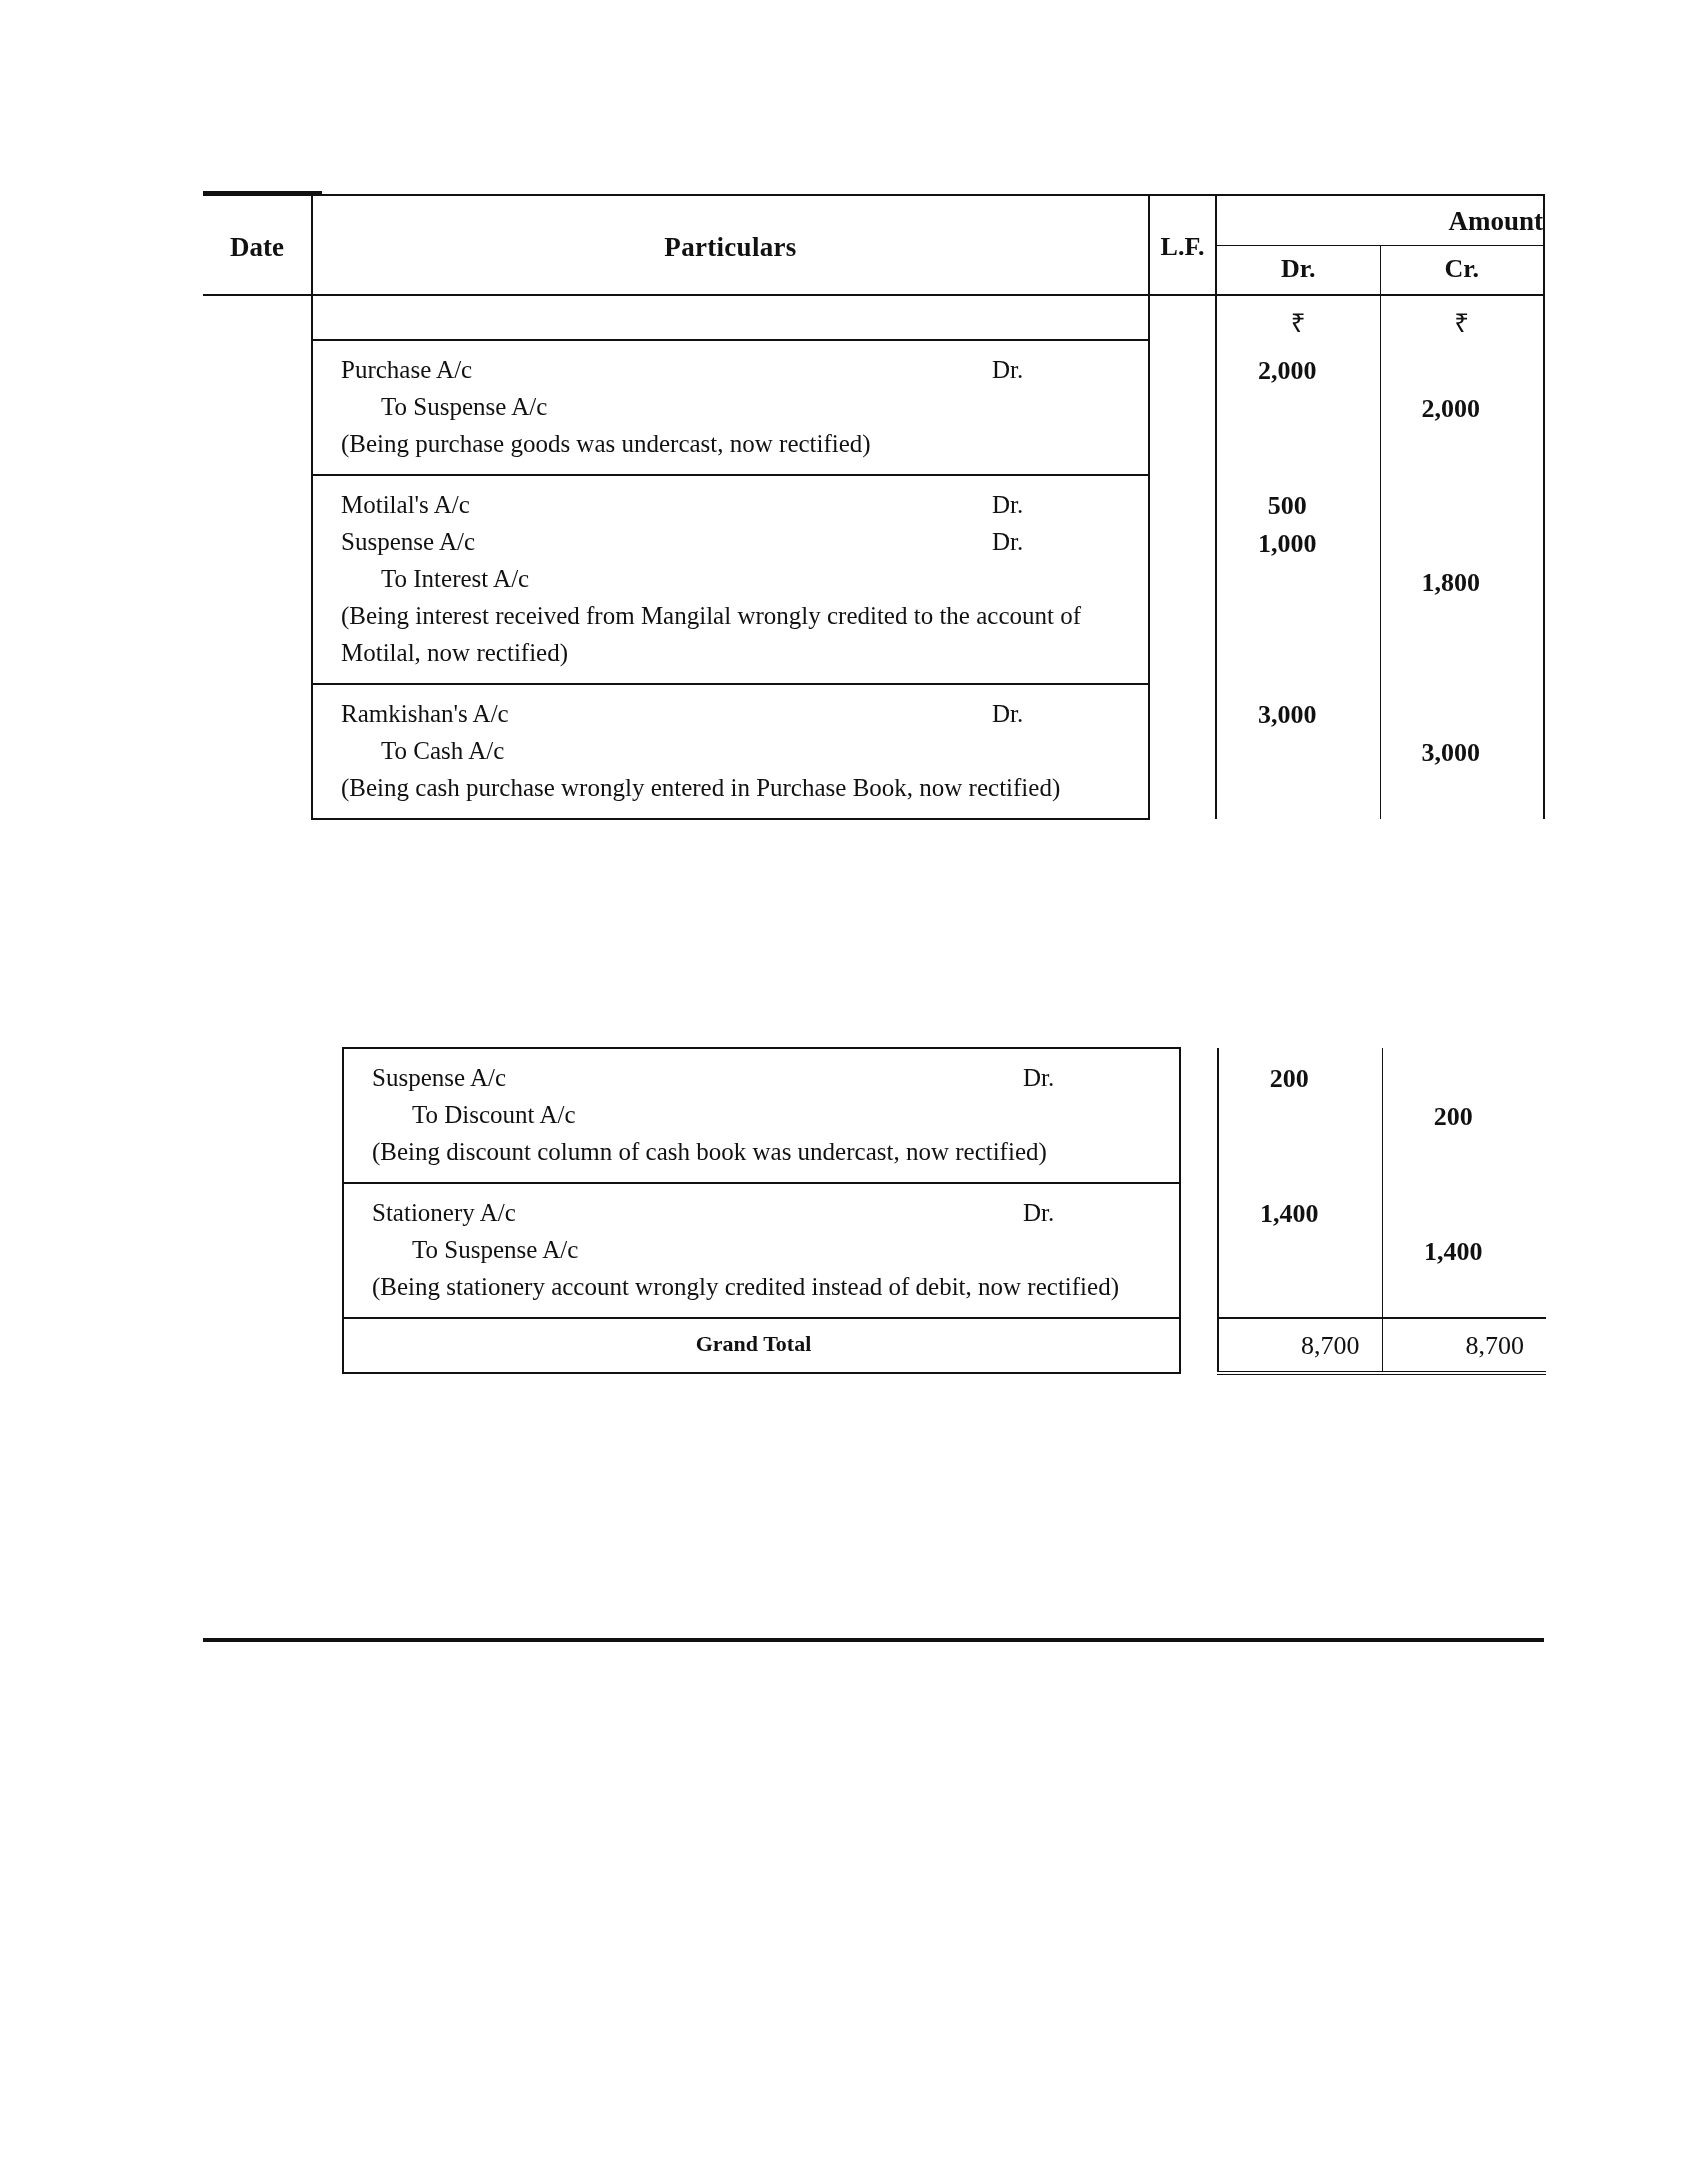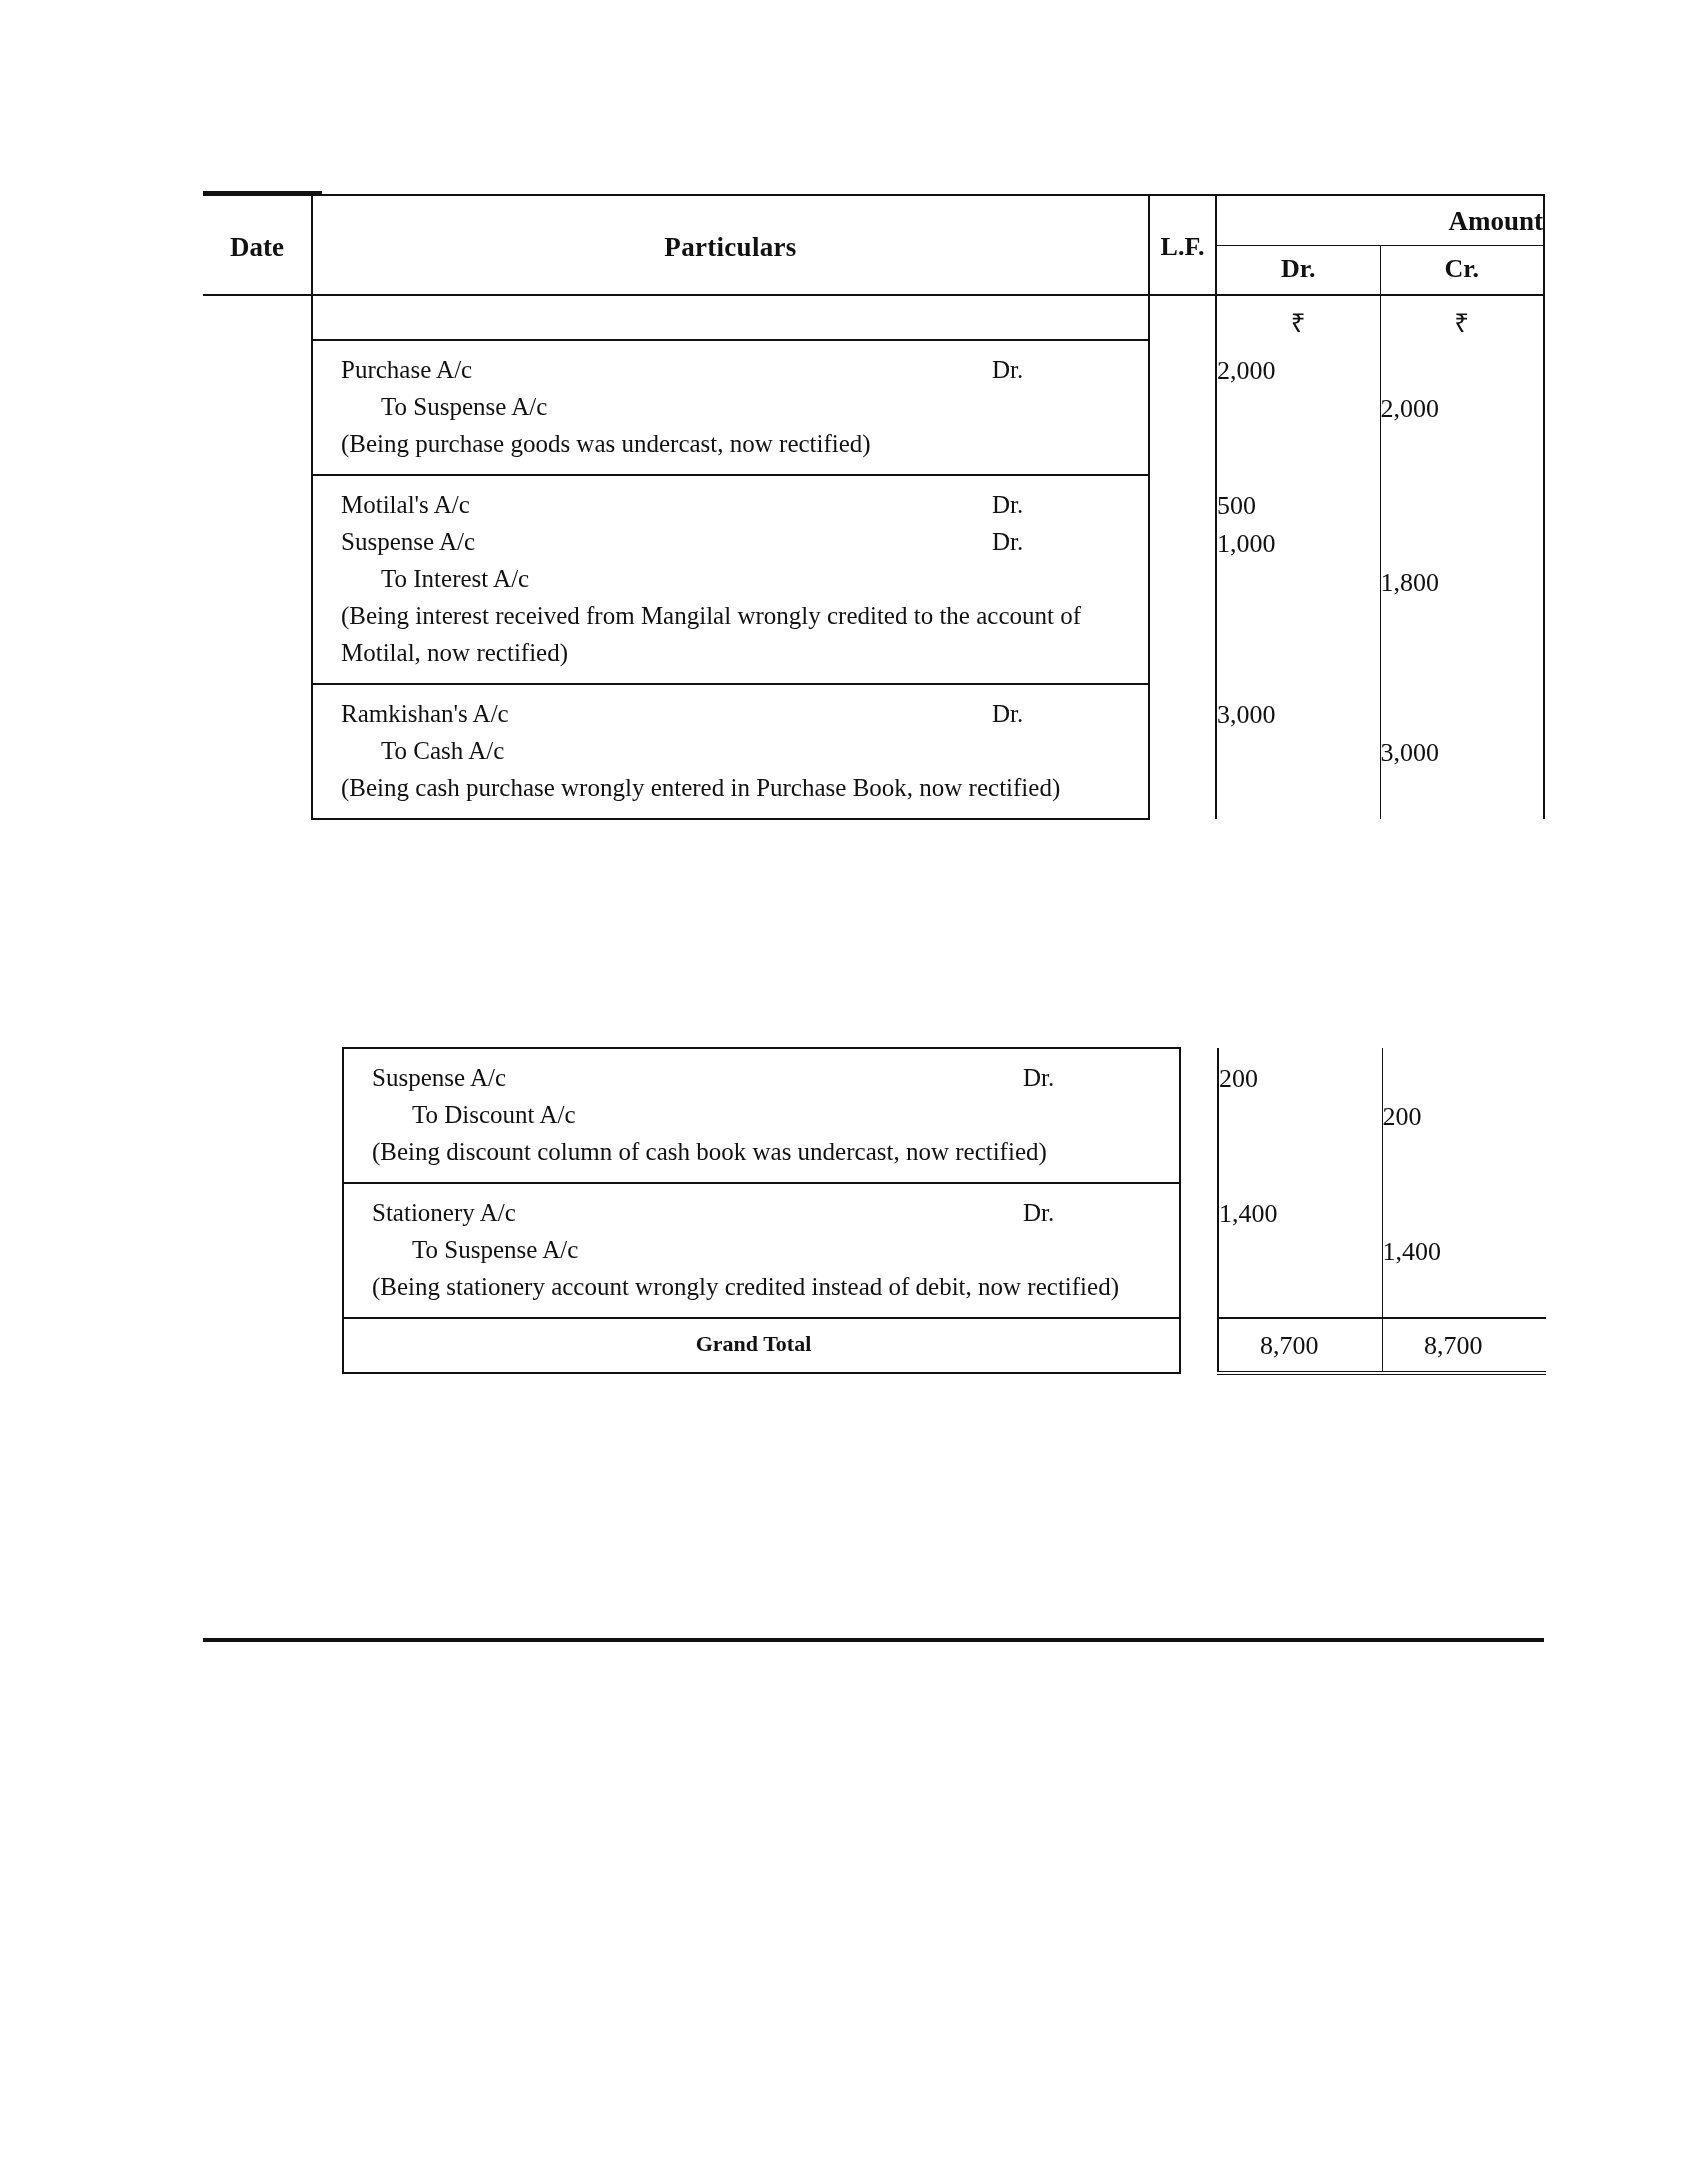--- a/index.html
+++ b/index.html
@@ -104,23 +104,24 @@
   }
   .entry-part .indent {
     padding-left: 40px;
   }
   .entry-part .drtag {
     position: absolute;
     left: 651px;
     font-weight: normal;
   }
   .amt {
-    text-align: left;
+    text-align: center;
     padding-right: 22px !important;
     font-size: 26px;
+    font-weight: bold;
   }
   .amt-dr { padding-top: 12px !important; }
   .amt-cr { padding-top: 12px !important; }
   .sym {
     text-align: center;
     font-size: 26px;
     padding-top: 8px !important;
   }
 
   .amt-lines span {
@@ -149,21 +150,21 @@
   .b-col-cr   { width: 164px; }
 
   .gt-label {
     text-align: center;
     font-weight: bold;
     font-size: 22px;
     padding: 12px 16px 10px 0 !important;
     font-family: Liberation Serif, serif;
   }
   .gt-amt {
-    text-align: center;
+    text-align: right;
     font-size: 26px;
     padding: 12px 22px 10px 0 !important;
     border-top: 2px solid #111;
     border-bottom: 4px double #111;
   }
 
   .bottom-rule {
     position: absolute;
     left: 203px;
     top: 1638px;

